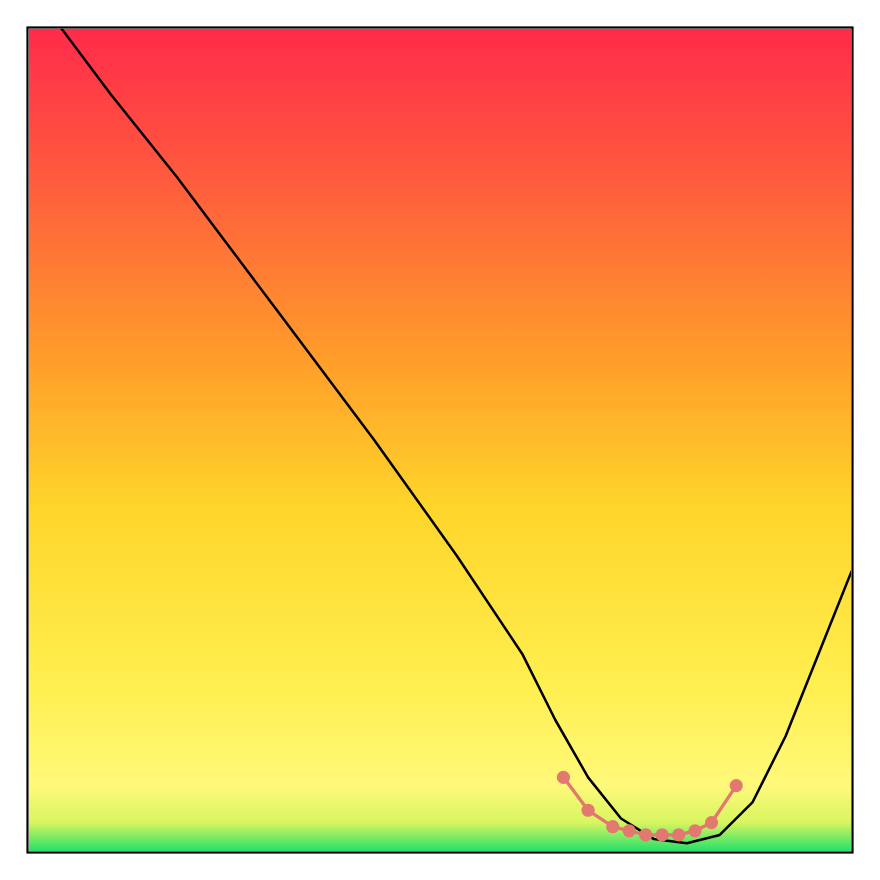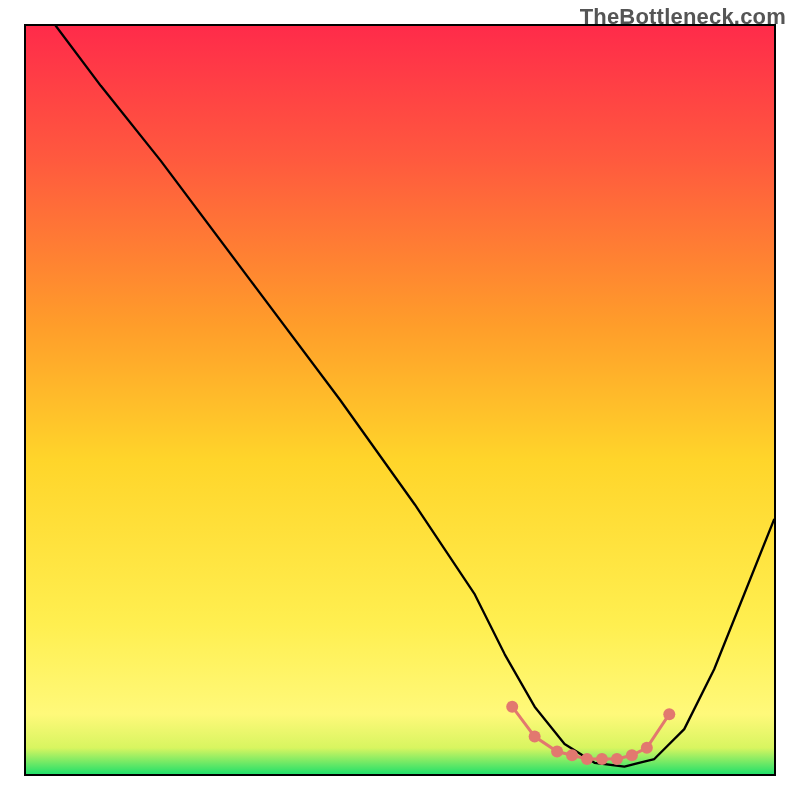--- a/index.html
+++ b/index.html
@@ -39,21 +39,20 @@
   .plot svg {
     display: block;
     width: 100%;
     height: 100%;
   }
 </style>
 </head>
 <body>
 <div class="wrap">
 
-  <div class="watermark">TheBottleneck.com</div>
 
   <div class="plot">
     <svg id="chart-svg" viewBox="0 0 748 748" preserveAspectRatio="none">
         <defs>
           <linearGradient id="bg-grad" x1="0" y1="0" x2="0" y2="1">
             <stop offset="0%" stop-color="#ff2b4a"></stop>
             <stop offset="18%" stop-color="#ff5a3e"></stop>
             <stop offset="40%" stop-color="#ff9d2a"></stop>
             <stop offset="57.99999999999999%" stop-color="#ffd52a"></stop>
             <stop offset="80%" stop-color="#ffef50"></stop>

